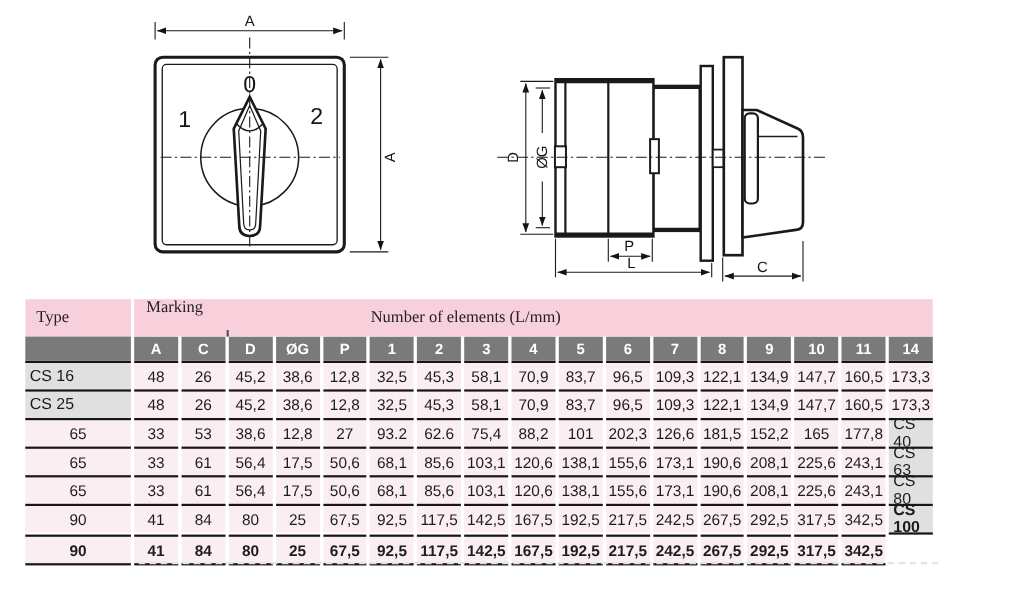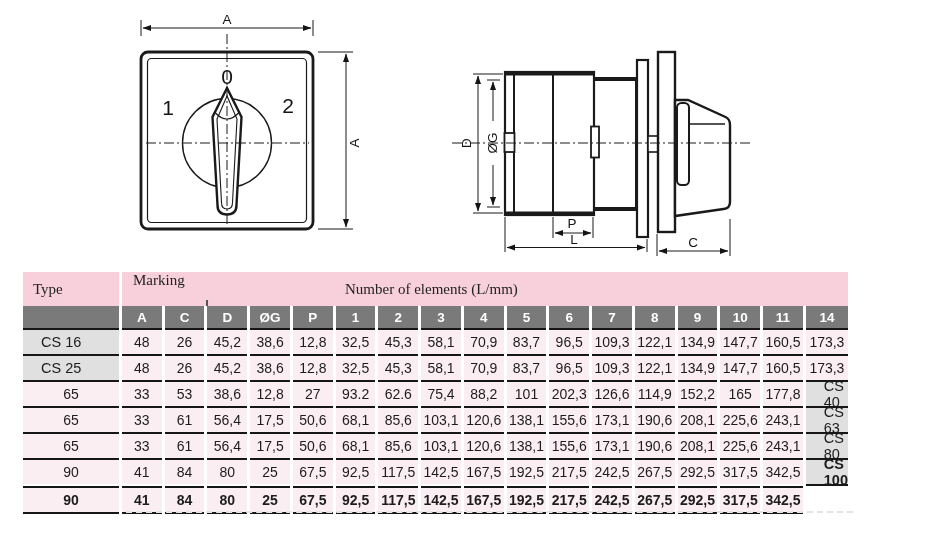--- a/index.html
+++ b/index.html
@@ -10,27 +10,27 @@
   .drawings{position:absolute;left:0;top:0;}
 
   
   .tbl{position:absolute;left:23px;top:272px;width:825px;
        display:grid;grid-template-columns:96px repeat(17,1fr);
        column-gap:3px;row-gap:0;}
   .ph{background:var(--header-pink,#f7d0dc);height:34px;font-size:15px;color:#222;font-family:Liberation Serif, serif;}
   .ph-type{display:flex;align-items:center;padding-left:10px;}
   .ph-rest{grid-column:2 / -1;position:relative;display:flex;align-items:flex-start;}
   .mk-label{margin-left:11px;}
-  .el-label{position:absolute;left:215px;top:0;height:100%;display:flex;align-items:center;margin-left:8px;}
+  .el-label{position:absolute;left:215px;top:0;height:100%;display:flex;align-items:center;}
   .tick{position:absolute;left:84px;bottom:0;width:2px;height:6px;background:#555;}
   .gh{background:var(--header-gray,#7a7a7a);color:#fff;font-weight:bold;font-size:13.5px;
       height:22px;display:flex;align-items:center;justify-content:center;}
   .dc{border-top:2px solid #161616;height:24px;display:flex;align-items:center;
       justify-content:center;font-size:14px;background:var(--row-data-bg,#fbeef3);}
-  .dt{justify-content:flex-start;padding-left:18px;background:var(--row-type-bg,#e0e0e0);
+  .dt{justify-content:flex-start;padding-left:4px;background:var(--row-type-bg,#e0e0e0);
       font-size:14.5px;}
   .last{border-bottom:2px solid #161616;font-weight:bold;}
 
   
   .artifact{position:absolute;left:126px;top:511px;width:727px;
             border-top:2px dashed #e4e4e4;}
 
   svg text{font-family:"Liberation Sans",sans-serif;fill:#141414;}
   .dim{font-size:13.5px;}
   .pos{font-size:21px;}
@@ -198,21 +198,21 @@
     <div class="dc">38,6</div>
     <div class="dc">12,8</div>
     <div class="dc">27</div>
     <div class="dc">93.2</div>
     <div class="dc">62.6</div>
     <div class="dc">75,4</div>
     <div class="dc">88,2</div>
     <div class="dc">101</div>
     <div class="dc">202,3</div>
     <div class="dc">126,6</div>
-    <div class="dc">114,9</div>
+    <div class="dc">181,5</div>
     <div class="dc">152,2</div>
     <div class="dc">165</div>
     <div class="dc">177,8</div>
     <div class="dc dt">CS 40</div>
     <div class="dc">65</div>
     <div class="dc">33</div>
     <div class="dc">61</div>
     <div class="dc">56,4</div>
     <div class="dc">17,5</div>
     <div class="dc">50,6</div>

